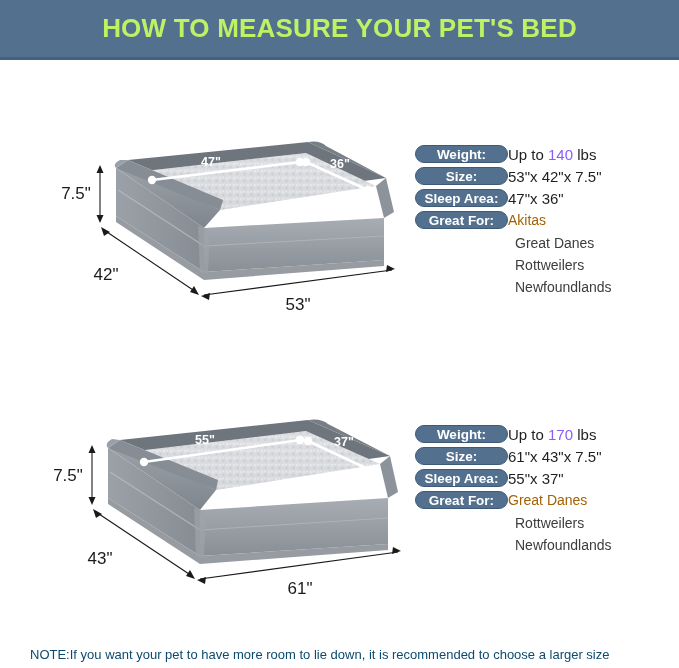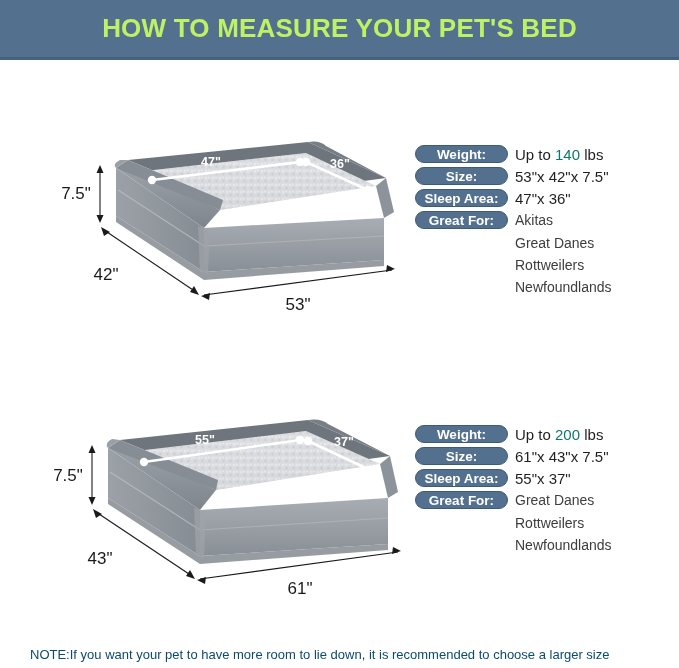--- a/index.html
+++ b/index.html
@@ -73,44 +73,43 @@
     height: 18px;
     line-height: 18px;
     background: #53708f;
     border: 1.5px solid #3d5b79;
     border-radius: 9px;
     color: #ffffff;
     font-size: 13.5px;
     font-weight: bold;
     text-align: center;
     box-sizing: border-box;
-    margin-right: 7px;
   }
   .spec-value {
     font-size: 15px;
     color: #1f1f1f;
     line-height: 19px;
     white-space: nowrap;
   }
   .spec-value .accent {
-    color: #0f766e;
+    color: #8b5cf6;
   }
   .greatfor-list {
     margin-left: 100px;
     margin-top: -1px;
   }
   .greatfor-item {
     font-size: 14px;
     color: #3d3d3d;
     line-height: 22px;
     white-space: nowrap;
   }
   .greatfor-first {
     font-size: 14px;
-    color: #404040;
+    color: #a16207;
     line-height: 19px;
     white-space: nowrap;
   }
 
   
   .note {
     position: absolute;
     left: 30px;
     top: 647px;
     font-size: 13px;
@@ -302,21 +301,21 @@
       <line x1="192" y1="179" x2="390" y2="152" stroke="#1a1a1a" stroke-width="1.1"></line>
       <polygon points="189,180 198,177 197,184" fill="#1a1a1a"></polygon>
       <polygon points="393,151 384,154 385,147" fill="#1a1a1a"></polygon>
       <text x="292" y="194" font-family="Liberation Sans, sans-serif" font-size="17" fill="#1a1a1a" text-anchor="middle">61"</text>
     </svg>
   </div>
 
   <div class="specs">
     <div class="spec-row">
       <div class="badge">Weight:</div>
-      <div class="spec-value"><span>Up to</span> <span class="accent">200</span> <span>lbs</span></div>
+      <div class="spec-value"><span>Up to</span> <span class="accent">170</span> <span>lbs</span></div>
     </div>
     <div class="spec-row">
       <div class="badge">Size:</div>
       <div class="spec-value">61"x 43"x 7.5"</div>
     </div>
     <div class="spec-row">
       <div class="badge">Sleep Area:</div>
       <div class="spec-value">55"x 37"</div>
     </div>
     <div class="spec-row">

